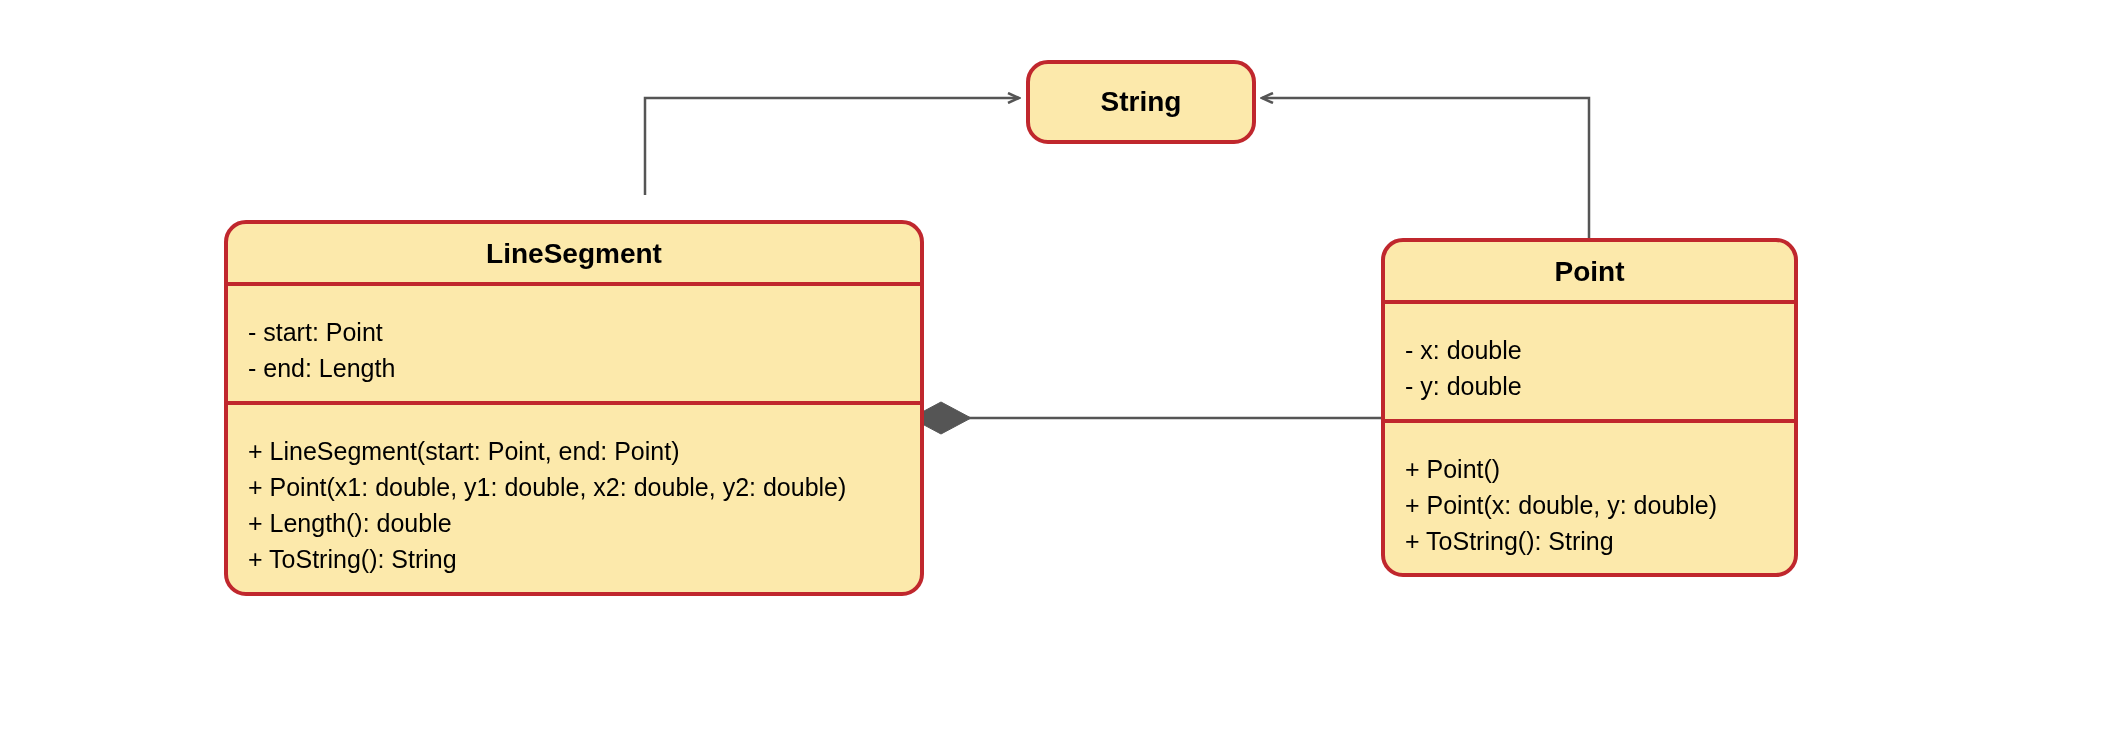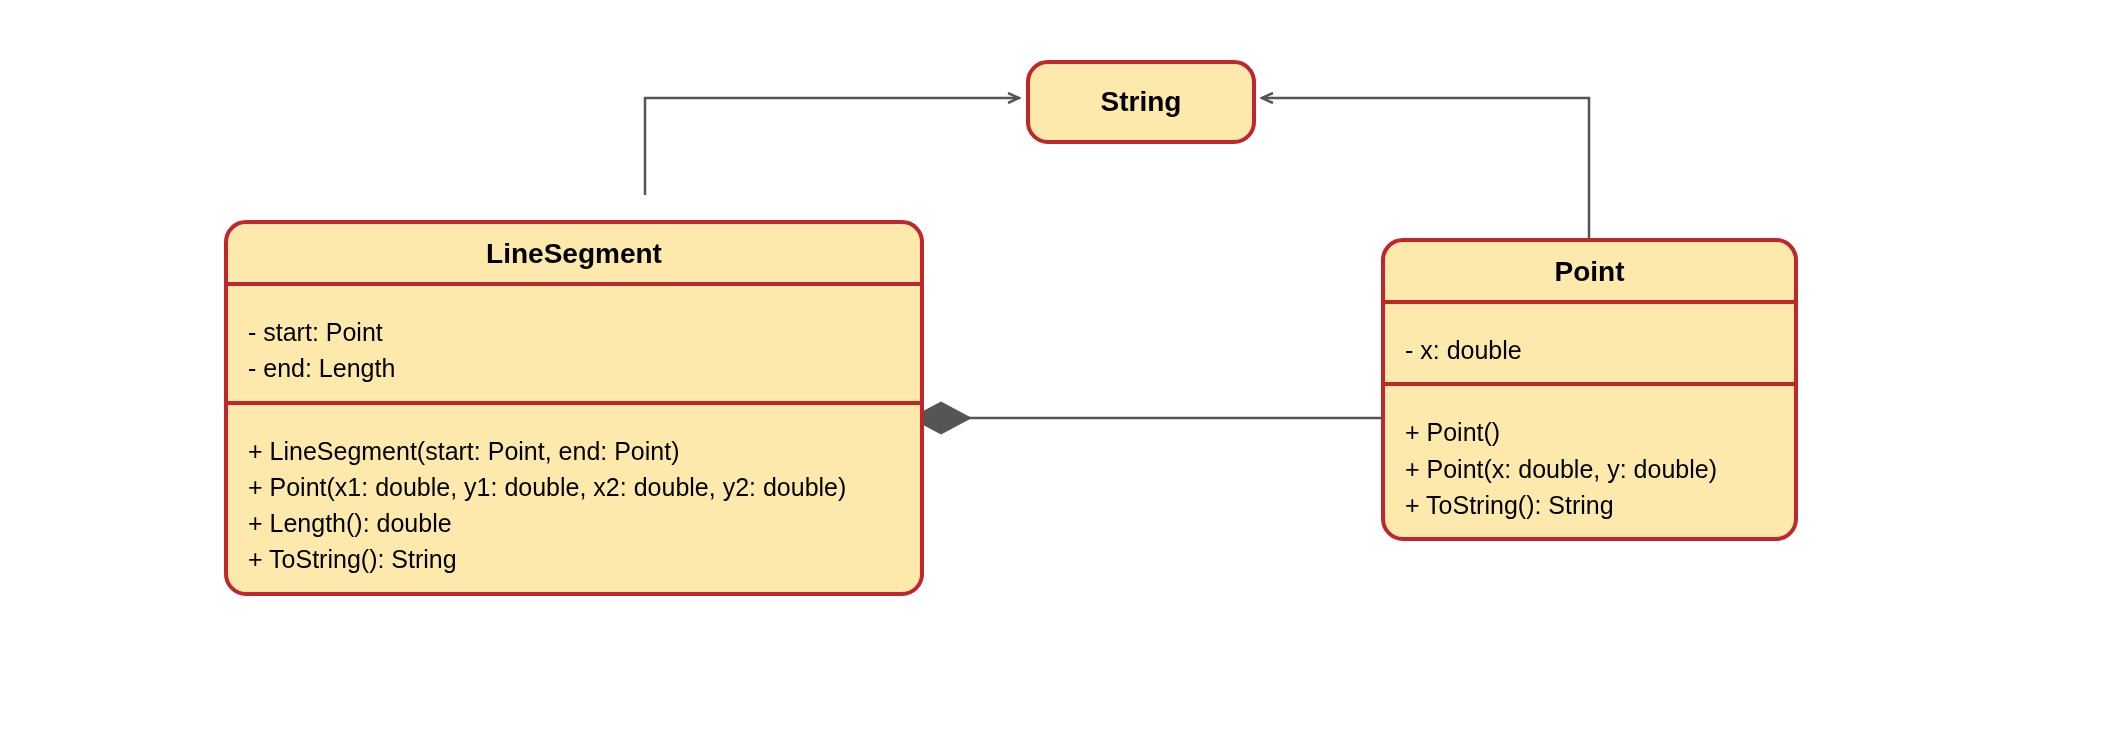--- a/index.html
+++ b/index.html
@@ -98,20 +98,21 @@
       <div>+ Length(): double</div>
       <div>+ ToString(): String</div>
     </div>
   </div>
 
   <div class="class-box" style="left:1381px; top:238px; width:417px;">
     <div class="class-title">Point</div>
     <div class="hr"></div>
     <div class="section">
       <div>- x: double</div>
+      <div>- y: double</div>
     </div>
     <div class="hr"></div>
     <div class="section">
       <div>+ Point()</div>
       <div>+ Point(x: double, y: double)</div>
       <div>+ ToString(): String</div>
     </div>
   </div>
 
 </div>

